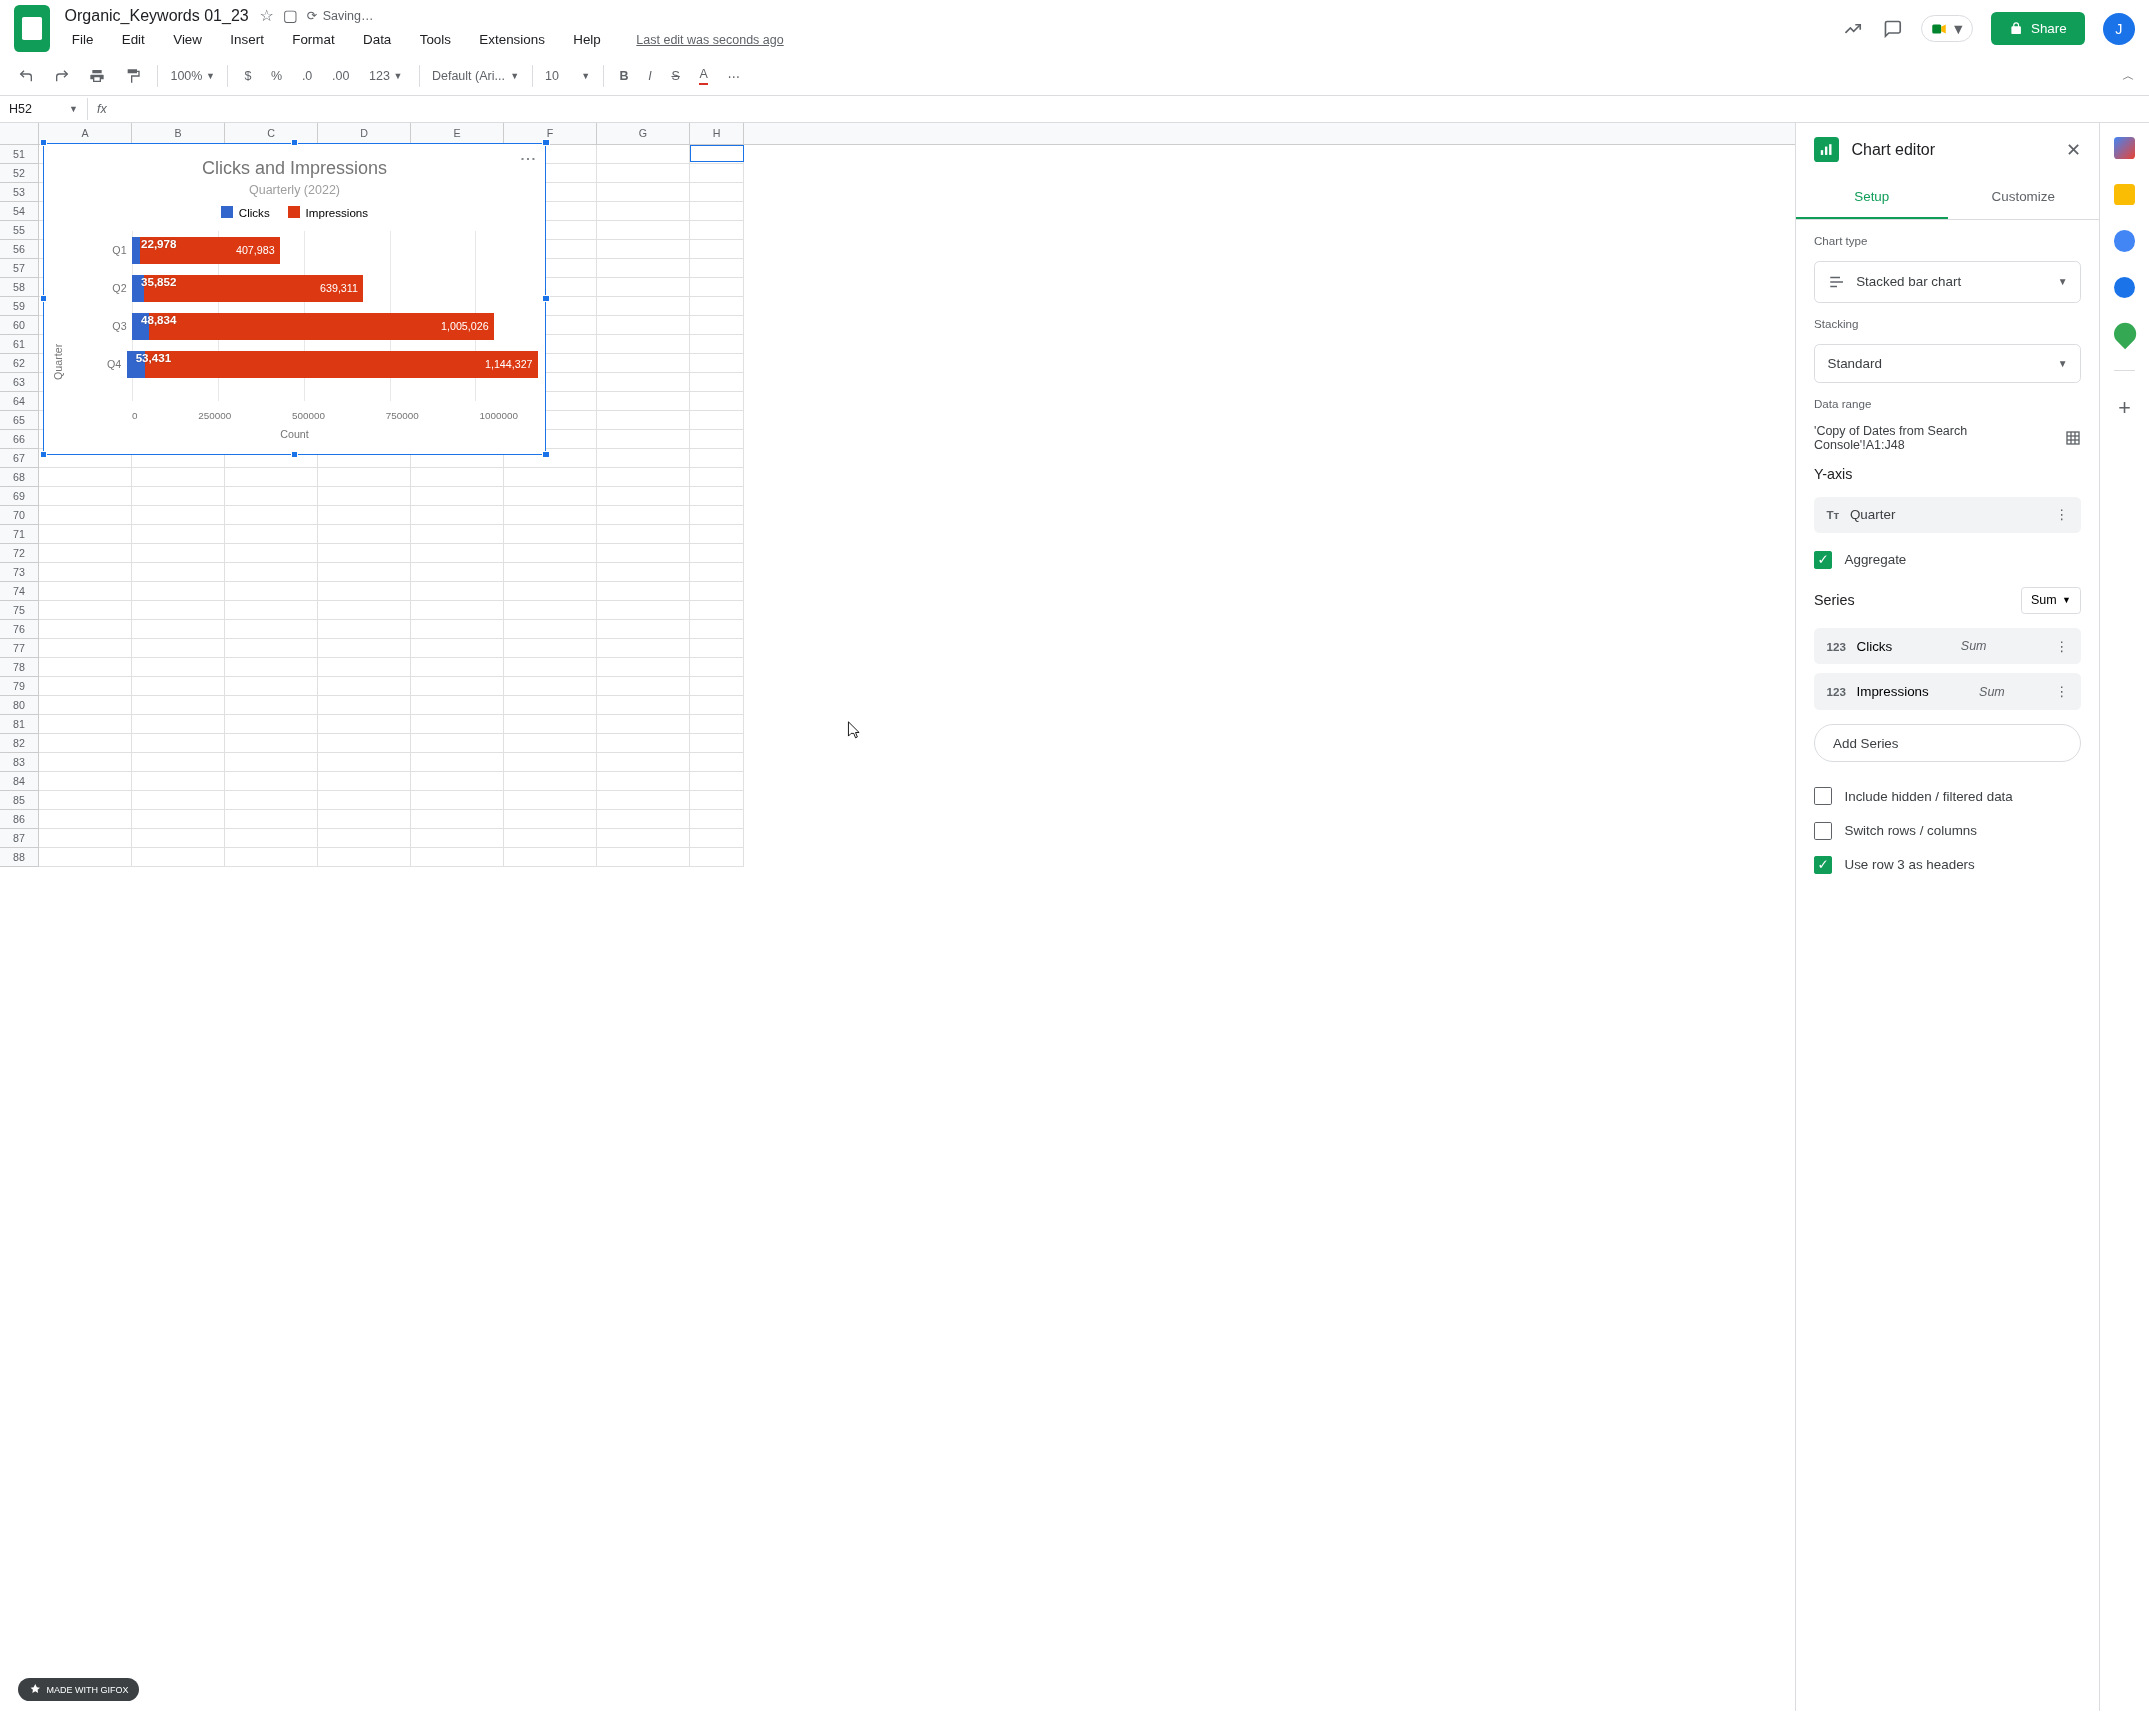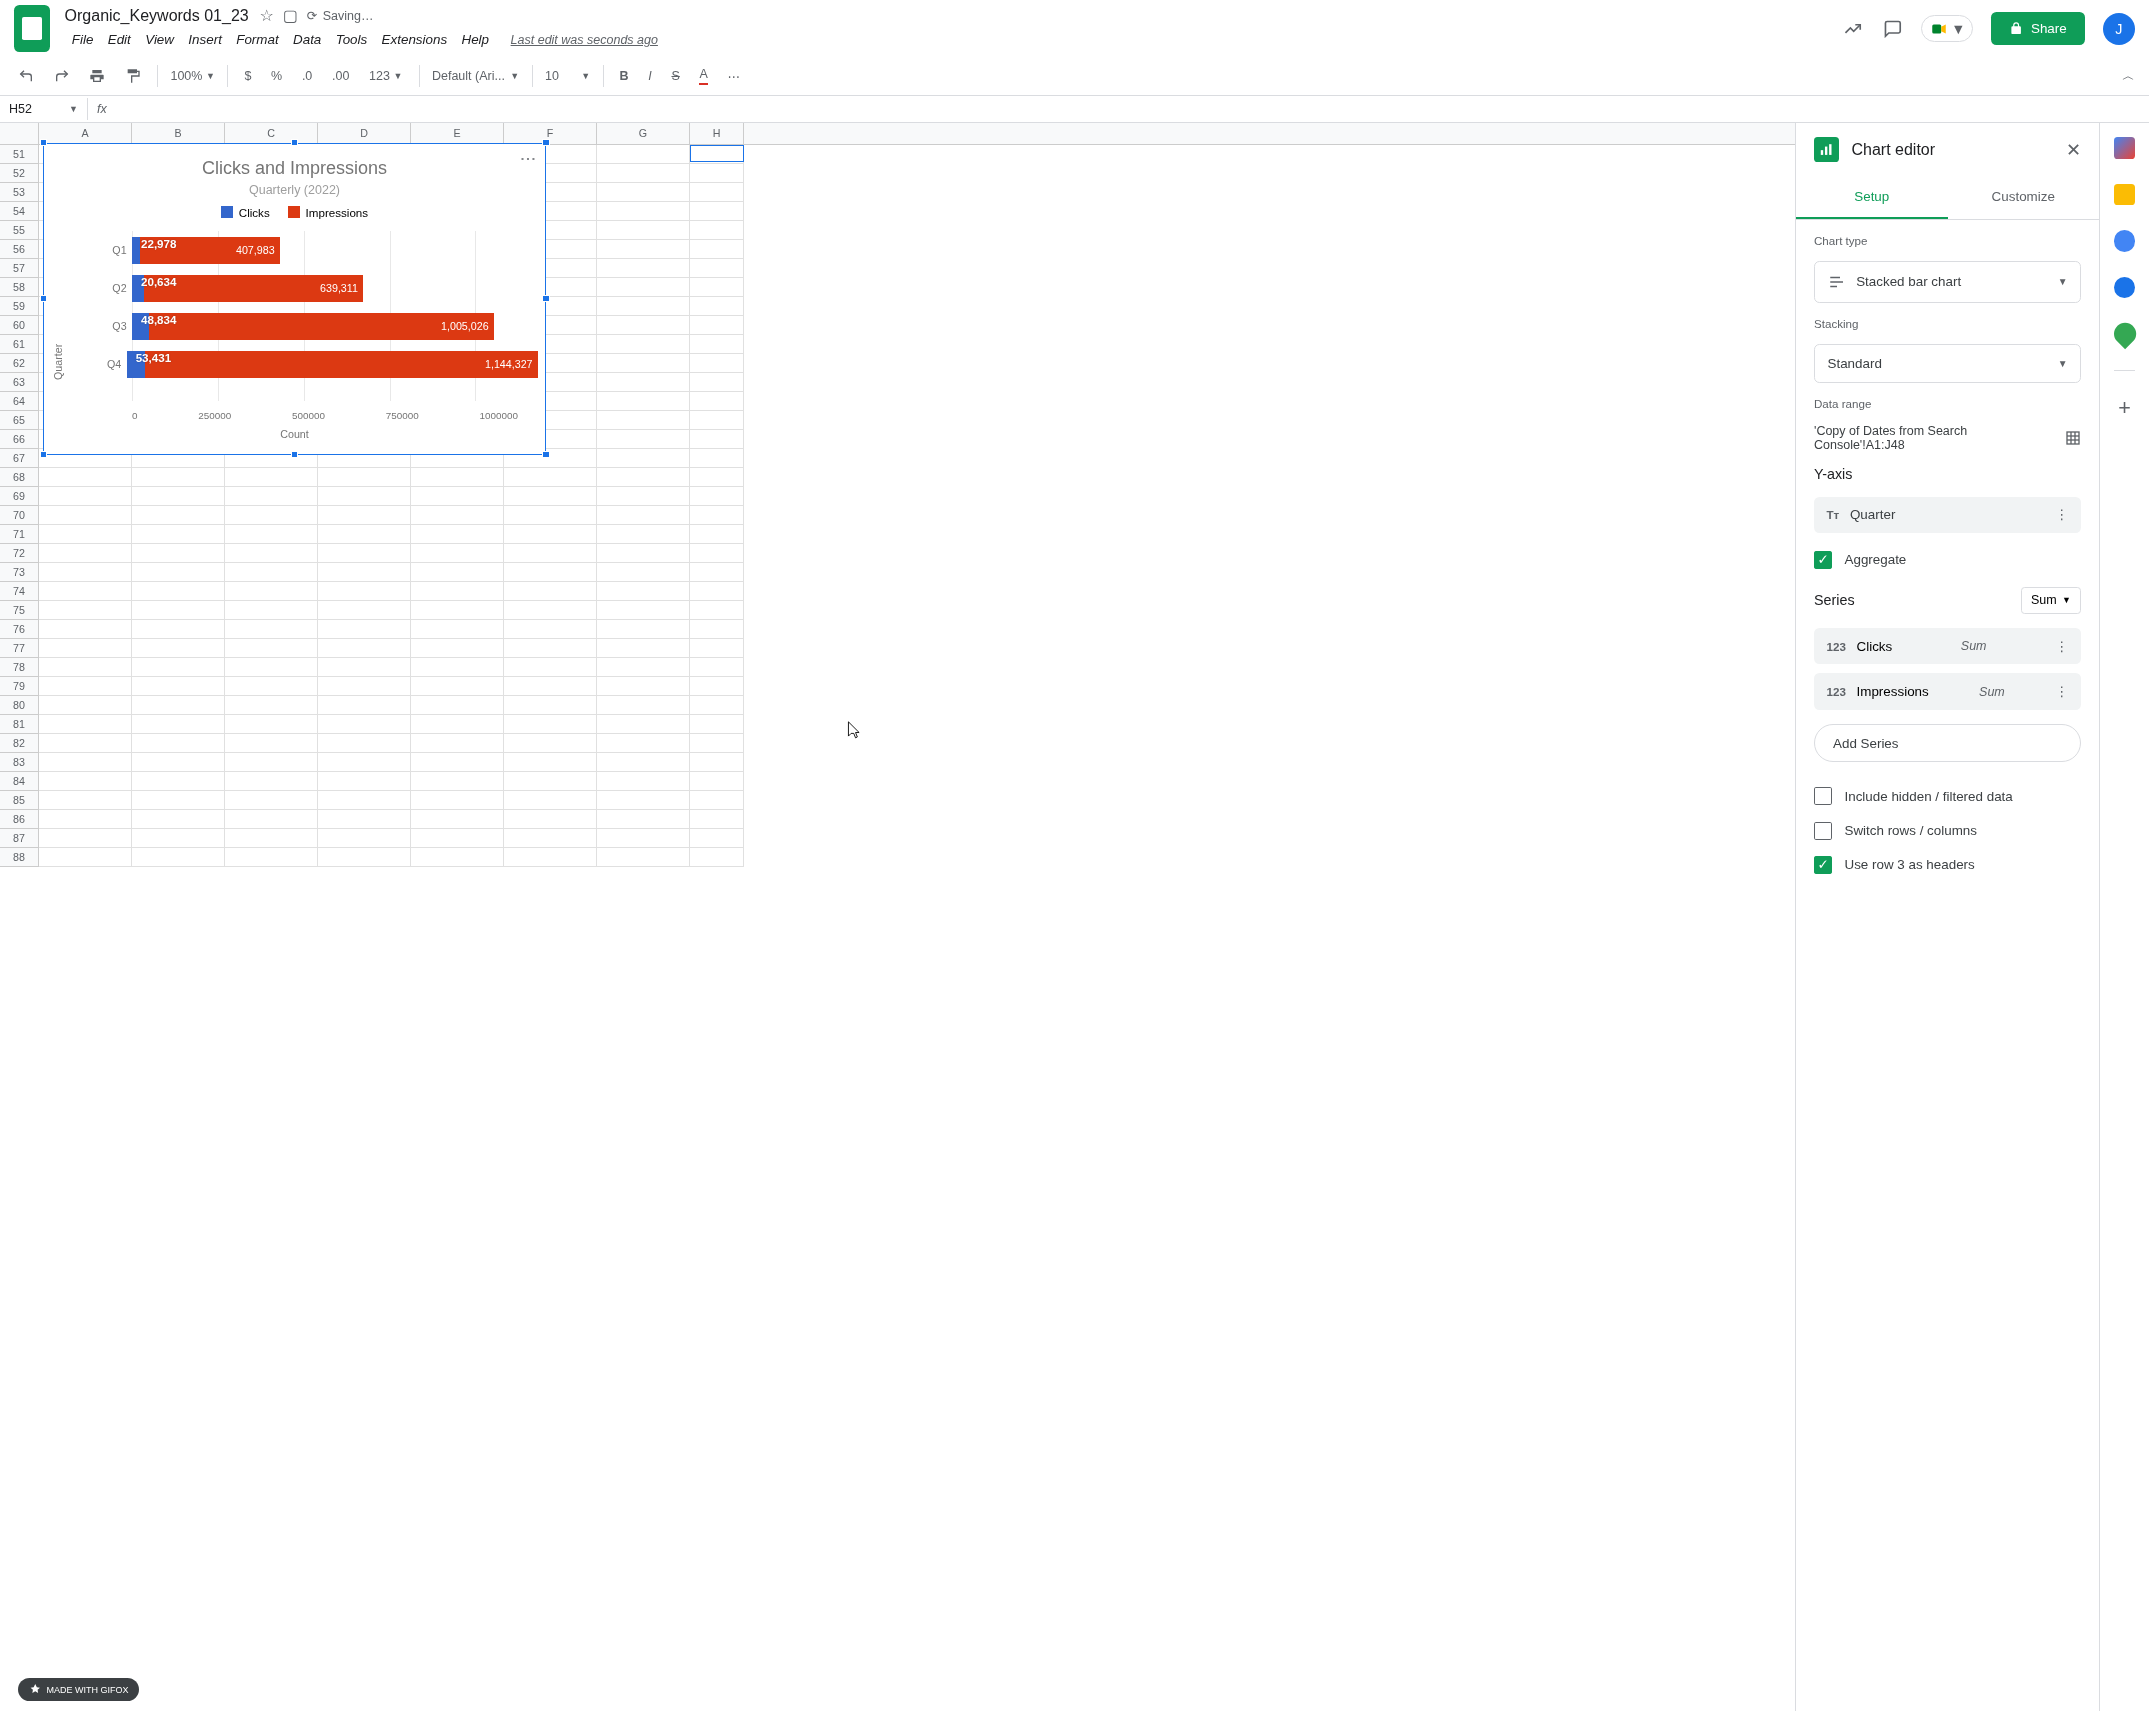--- a/index.html
+++ b/index.html
@@ -4,21 +4,21 @@
 <style>
 * { box-sizing: border-box; margin: 0; padding: 0; font-family: Arial, sans-serif; }
 body { background: #fff; overflow: hidden; }
 .titlebar { display: flex; align-items: center; padding: 7.2px 14.3px; height: 57px; }
 .sheets-logo { width: 36px; height: 47px; background: #0f9d58; border-radius: 5.4px; position: relative; margin-right: 14.3px; display:flex;align-items:center;justify-content:center; }
 .sheets-logo::after { content:""; width:19.7px; height:23px; background:#fff; border-radius:1.8px; }
 .title-area { flex: 1; }
 .doc-title { font-size: 16px; color: #202124; display:flex; align-items:center; gap:10.7px;}
 .title-icons { display:flex; gap:9px; color:#5f6368; font-size:16px;}
 .saving { color:#5f6368; font-size:12.5px; display:flex; align-items:center; gap:5.4px;}
-.menubar { display:flex; gap:0; font-size:13.4px; color:#202124; margin-top:3.6px; align-items:center;font-style:italic;}
+.menubar { display:flex; gap:14px; font-size:13.4px; color:#202124; margin-top:3.6px; align-items:center;}
 .menubar span { padding: 3.6px 7.2px; cursor:pointer; }
 .last-edit { color:#5f6368; text-decoration: underline; font-size:12.5px; margin-left:7.2px;}
 .topright { display:flex; align-items:center; gap:18px; }
 .topright-icon { width:21.5px; height:21.5px; color:#5f6368; display:flex; align-items:center; justify-content:center; font-size:18px;}
 .meet-btn { display:flex; align-items:center; padding:3.6px 7.2px; border:0.9px solid #dadce0; border-radius:18px; gap:3.6px;}
 .share-btn { background:#0f9d58; color:#fff; padding:9px 18px; border-radius:5.4px; font-size:13.4px; font-weight:500; display:flex; align-items:center; gap:7.2px; border:none; cursor:pointer;}
 .avatar { width:32px; height:32px; border-radius:50%; background:#1a73e8; color:#fff; display:flex; align-items:center; justify-content:center; font-size:14.3px; font-weight:500;}
 .toolbar { display:flex; align-items:center; padding:5.4px 14.3px; border-bottom:0.9px solid #dadce0; gap:12.5px; font-size:12.5px; color:#5f6368; height:39px;}
 .toolbar-sep { width:0.9px; height:21.5px; background:#dadce0;}
 .toolbar-item { display:flex; align-items:center; gap:3.6px; cursor:pointer; padding:3.6px;}
@@ -693,21 +693,21 @@
                 <div class="bar-seg bar-blue" style="width: 8px;"></div>
                 <div class="bar-seg bar-red" style="width: 140px;">407,983</div>
                 <div class="label-inside-blue">22,978</div>
               </div>
             </div>
             <div class="bar-row">
               <div class="bar-cat">Q2</div>
               <div class="bar-track">
                 <div class="bar-seg bar-blue" style="width: 12.3px;"></div>
                 <div class="bar-seg bar-red" style="width: 219px;">639,311</div>
-                <div class="label-inside-blue">20,634</div>
+                <div class="label-inside-blue">35,852</div>
               </div>
             </div>
             <div class="bar-row">
               <div class="bar-cat">Q3</div>
               <div class="bar-track">
                 <div class="bar-seg bar-blue" style="width: 17px;"></div>
                 <div class="bar-seg bar-red" style="width: 345px;">1,005,026</div>
                 <div class="label-inside-blue">48,834</div>
               </div>
             </div>

